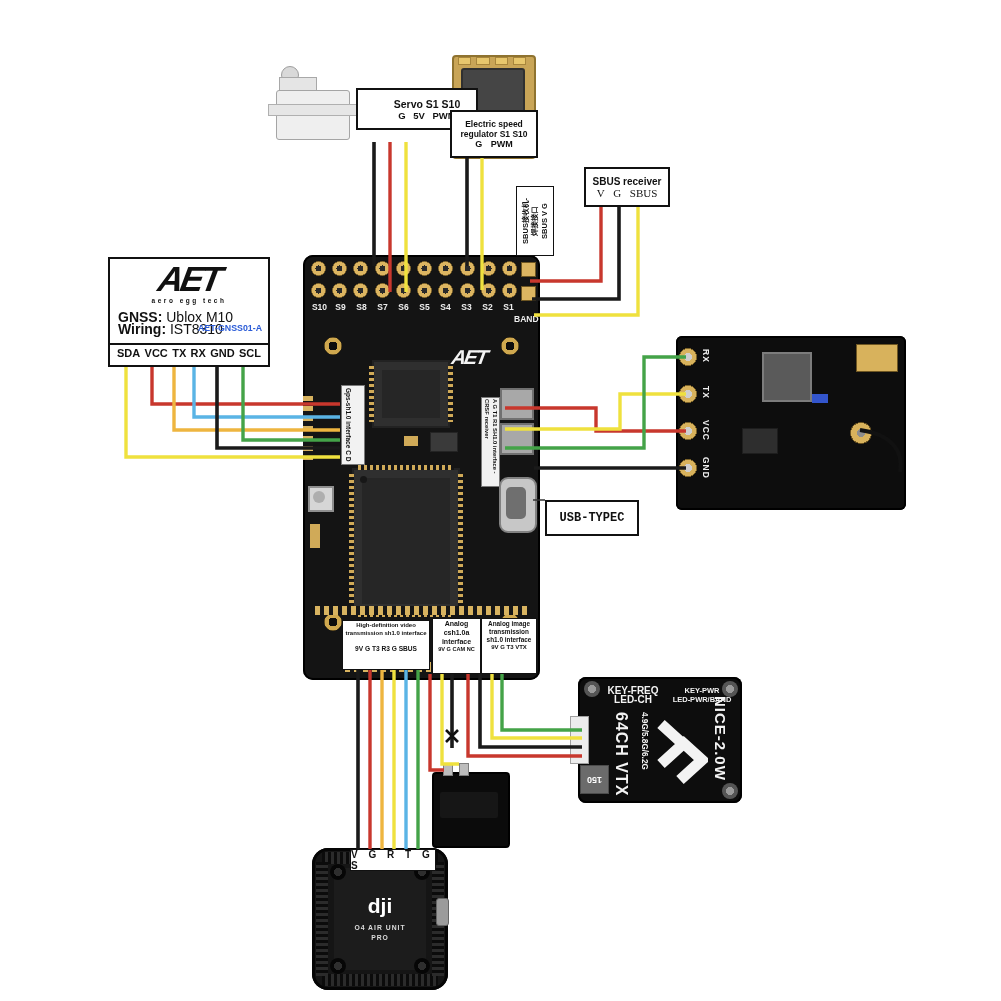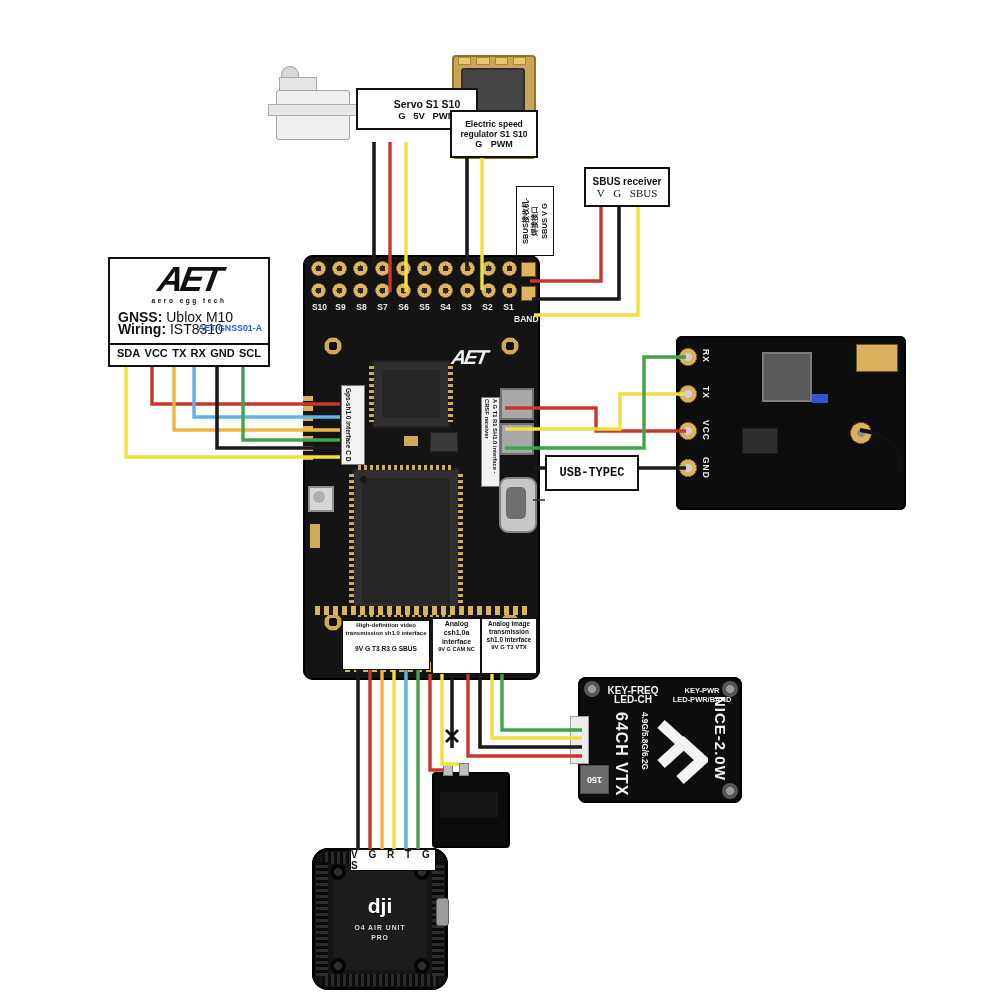--- a/index.html
+++ b/index.html
@@ -198,21 +198,21 @@
     <div style="font-size:7px;">interface</div>
     <div style="font-size:5.6px;">9V G CAM NC</div>
   </div>
   <div class="abs botlab" style="left:481px;top:618px;width:54px;height:52px;">
     <div style="font-size:6.4px;">Analog image</div>
     <div style="font-size:6.4px;">transmission</div>
     <div style="font-size:6.4px;">sh1.0 interface</div>
     <div style="font-size:6px;">9V G T3 VTX</div>
   </div>
 
-  <div class="abs lblbox" style="left:545px;top:455px;width:90px;height:32px;border-width:2px;">
+  <div class="abs lblbox" style="left:545px;top:500px;width:90px;height:32px;border-width:2px;">
     <div style="font-size:12px;font-family:'Liberation Mono',monospace;font-weight:700;">USB-TYPEC</div>
   </div>
 
   <div class="abs module" style="left:676px;top:336px;width:230px;height:174px;"></div>
   <div class="abs gpad" style="left:679px;top:348px;"></div>
   <div class="abs gpad" style="left:679px;top:385px;"></div>
   <div class="abs gpad" style="left:679px;top:422px;"></div>
   <div class="abs gpad" style="left:679px;top:459px;"></div>
   <div class="abs rxlab" style="left:701px;top:349px;">RX</div>
   <div class="abs rxlab" style="left:701px;top:386px;">TX</div>

